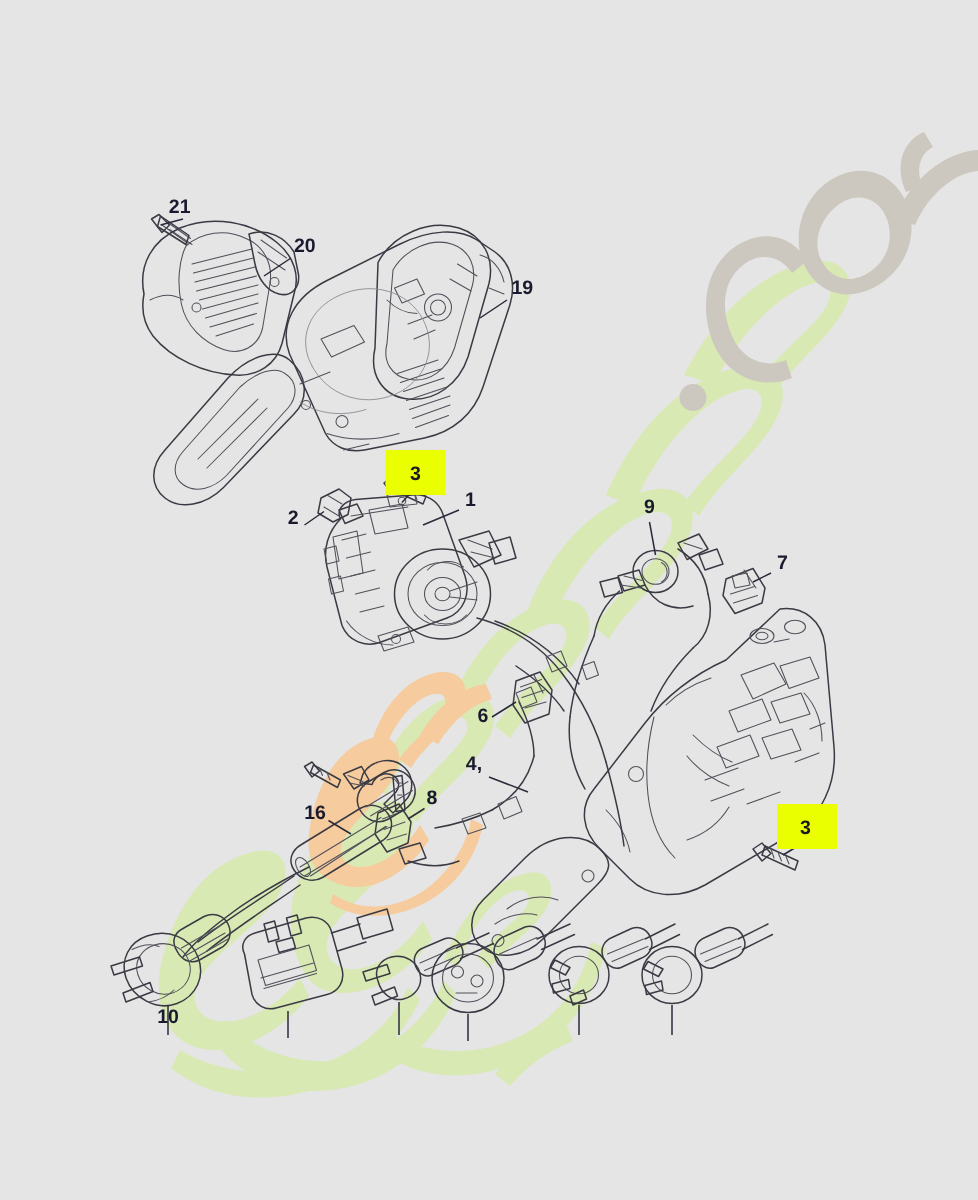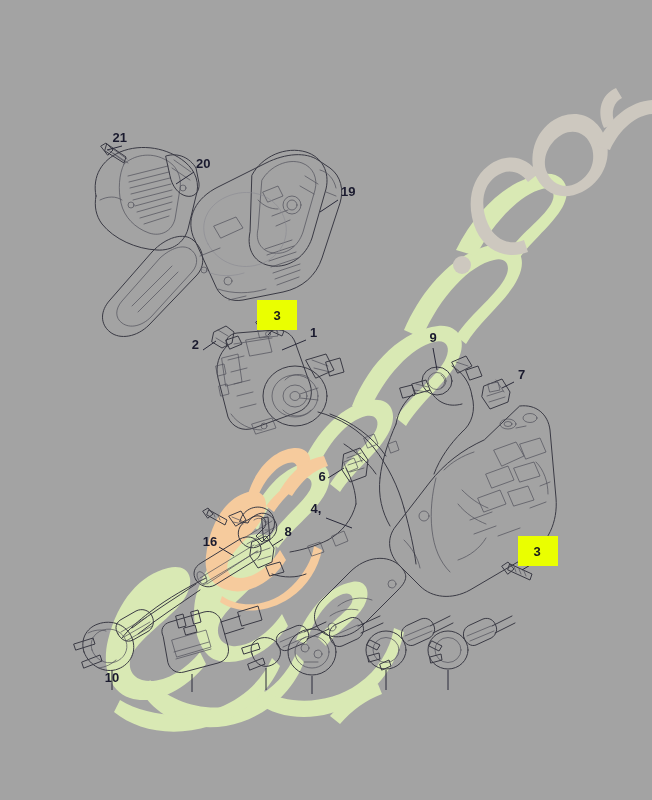--- a/index.html
+++ b/index.html
@@ -7,21 +7,21 @@
     padding: 0;
     background: #ffffff;
   }
   body {
     font-family: "Liberation Sans", sans-serif;
   }
   #page {
     position: relative;
     width: 652px;
     height: 800px;
-    background: #a3a3a3;
+    background: #e5e5e5;
     overflow: hidden;
   }
   #diagram-svg {
     position: absolute;
     left: 0;
     top: 0;
     width: 652px;
     height: 800px;
   }
   .part-label {

